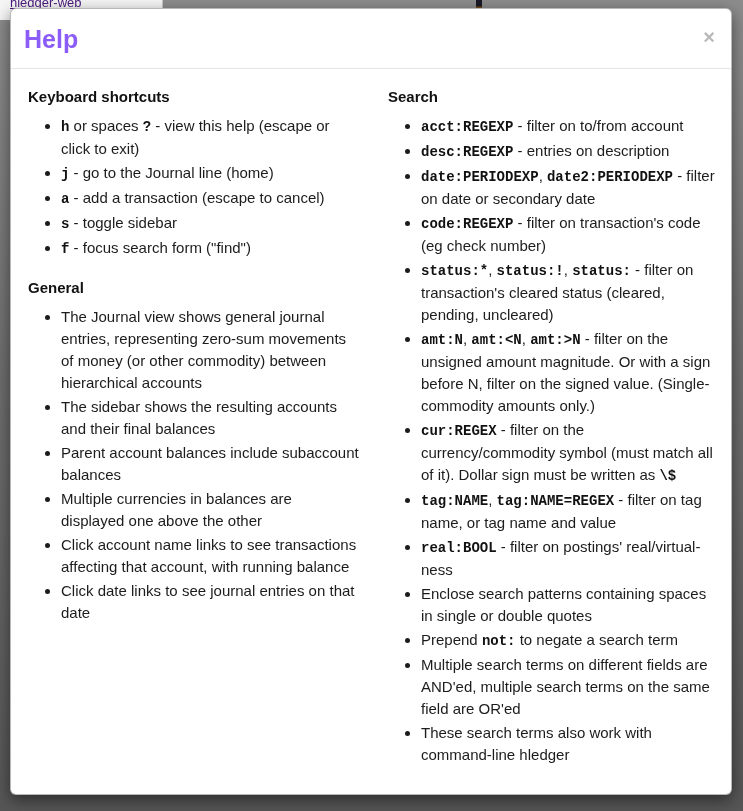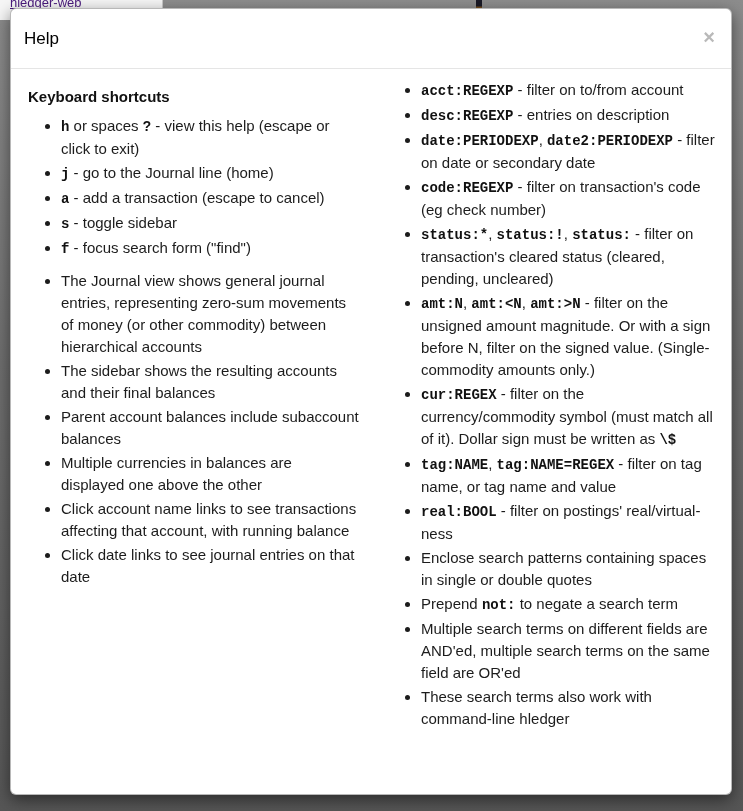--- a/index.html
+++ b/index.html
@@ -28,21 +28,21 @@
     background:linear-gradient(#191926 70%,#8a5a1a 100%);
   }
   
   .modal{
     position:absolute;left:10px;top:8px;width:722px;min-height:787px;
     box-sizing:border-box;background:var(--modal-bg);
     border:1px solid rgba(0,0,0,.28);border-radius:6px;
     box-shadow:0 5px 16px rgba(0,0,0,.5);
   }
   .modal-header{position:relative;padding:15px 15px 14px 13px;border-bottom:1px solid var(--divider);}
-  .modal-title{font-size:17px;line-height:30px;font-weight:400;color:#000000;}
+  .modal-title{font-size:25px;line-height:30px;font-weight:700;color:#8b5cf6;}
   .close-button{
     position:absolute;top:14px;right:12px;padding:4px;background:none;border:none;
     font-family:inherit;font-size:20px;font-weight:700;line-height:1;
     color:var(--close-gray);cursor:pointer;
   }
   .modal-body{display:flex;align-items:flex-start;padding:0 0 18px;}
   .col{width:50%;box-sizing:border-box;padding:0 12px 0 13px;}
   .section-heading{margin:19px 4px 10px;font-size:15px;font-weight:700;color:#111;}
   .help-list{margin:10px 0 10px;padding-left:37px;list-style:disc;}
   .help-list li{font-size:15px;line-height:22px;color:var(--text);margin-bottom:2px;}
@@ -71,30 +71,32 @@
   <div class="modal-body">
     <div class="col">
       <h4 class="section-heading">Keyboard shortcuts</h4>
       <ul class="help-list">
           <li><code>h</code><span> or spaces </span><code>?</code><span> - view this help (escape or click to exit)</span></li>
           <li><code>j</code><span> - go to the Journal line (home)</span></li>
           <li><code>a</code><span> - add a transaction (escape to cancel)</span></li>
           <li><code>s</code><span> - toggle sidebar</span></li>
           <li><code>f</code><span> - focus search form ("find")</span></li>
         </ul>
+      <h4 class="section-heading">General</h4>
       <ul class="help-list">
           <li><span>The Journal view shows general journal entries, representing zero-sum movements of money (or other commodity) between hierarchical accounts</span></li>
           <li><span>The sidebar shows the resulting accounts and their final balances</span></li>
           <li><span>Parent account balances include subaccount balances</span></li>
           <li><span>Multiple currencies in balances are displayed one above the other</span></li>
           <li><span>Click account name links to see transactions affecting that account, with running balance</span></li>
           <li><span>Click date links to see journal entries on that date</span></li>
         </ul>
     </div>
     <div class="col">
+      <h4 class="section-heading">Search</h4>
       <ul class="help-list">
           <li><code>acct:REGEXP</code><span> - filter on to/from account</span></li>
           <li><code>desc:REGEXP</code><span> - entries on description</span></li>
           <li><code>date:PERIODEXP</code><span>, </span><code>date2:PERIODEXP</code><span> - filter on date or secondary date</span></li>
           <li><code>code:REGEXP</code><span> - filter on transaction's code (eg check number)</span></li>
           <li><code>status:*</code><span>, </span><code>status:!</code><span>, </span><code>status:</code><span> - filter on transaction's cleared status (cleared, pending, uncleared)</span></li>
           <li><code>amt:N</code><span>, </span><code>amt:&lt;N</code><span>, </span><code>amt:&gt;N</code><span> - filter on the unsigned amount magnitude. Or with a sign before N, filter on the signed value. (Single-commodity amounts only.)</span></li>
           <li><code>cur:REGEX</code><span> - filter on the currency/commodity symbol (must match all of it). Dollar sign must be written as </span><code>\$</code></li>
           <li><code>tag:NAME</code><span>, </span><code>tag:NAME=REGEX</code><span> - filter on tag name, or tag name and value</span></li>
           <li><code>real:BOOL</code><span> - filter on postings' real/virtual-ness</span></li>

